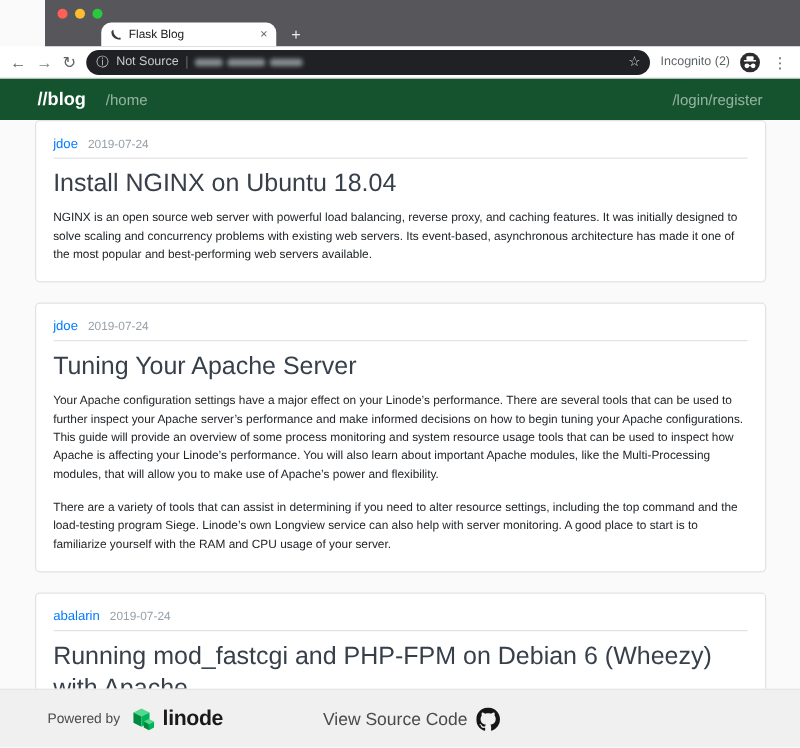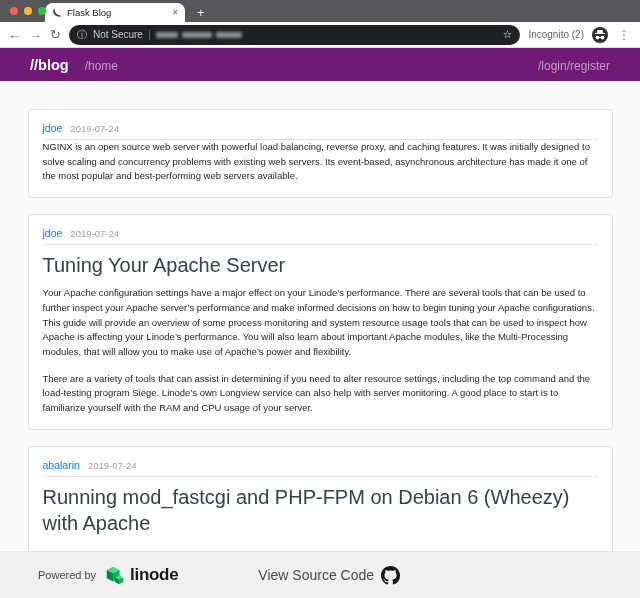--- a/index.html
+++ b/index.html
@@ -6,22 +6,22 @@
   html,body { margin:0; padding:0; }
   body {
     width:640px; height:598px; overflow:hidden;
     font-family:"Liberation Sans", sans-serif;
     background:#fafafa;
   }
   .window { width:640px; height:598px; display:flex; flex-direction:column; }
 
   
   .tabstrip {
-    height:22px; background:#57575b; display:flex; align-items:flex-end;
-    flex:0 0 auto; position:relative;
+    height:37px; background:#57575b; display:flex; align-items:flex-end;
+    flex:0 0 auto; position:relative;margin-left:36px;
   }
   .traffic-lights { position:absolute; top:7px; left:10px; display:flex; gap:6px; }
   .traffic-lights span { width:8px; height:8px; border-radius:50%; display:block; }
   .tl-close { background:#ff5f57; }
   .tl-min   { background:#febc2e; }
   .tl-zoom  { background:#28c840; }
   .tab {
     margin-left:45px; width:140px; height:19px; background:#fff;
     border-radius:8px 8px 0 0; display:flex; align-items:center;
     padding:0 7px; gap:5px;
@@ -46,31 +46,31 @@
   .omni-div { width:1px; height:10px; background:rgba(255,255,255,.28); }
   .url-redacted { display:flex; gap:4px; align-items:center; filter:blur(1.6px); opacity:.85; }
   .url-redacted i { display:block; height:6px; border-radius:2px; background:#9aa0a6; }
   .omni-spacer { flex:1 1 auto; }
   .omni-star { font-size:11px; color:#dadce0; }
   .incog-label { font-size:10px; color:#5f6368; white-space:nowrap; }
   .incog-avatar { width:16px; height:16px; display:flex; }
   .menu-dots { font-size:12px; color:#5f6368; line-height:1; padding:0 2px; }
 
   
-  .navbar { height:33px; background:#701a75; flex:0 0 auto; display:flex; align-items:center; }
+  .navbar { height:33px; background:#14532d; flex:0 0 auto; display:flex; align-items:center; }
   .nav-inner { width:580px; margin:0 auto; display:flex; align-items:baseline; }
   .brand { color:#fff; font-weight:bold; font-size:14.5px; text-decoration:none; }
   .nav-link { color:rgba(255,255,255,.55); font-size:12px; text-decoration:none; }
   .nav-home { margin-left:16px; }
   .nav-spacer { flex:1 1 auto; }
   .nav-right { display:flex; gap:0; }
 
   
   main { height:484px; overflow:hidden; background:#fafafa; }
-  .container { width:585px; margin:0 auto; padding-top:28px; }
+  .container { width:585px; margin:0 auto; }
   article.card {
     background:#fff; border:1px solid #e2e2e2; border-radius:4px;
     padding:12px 14px 13px; margin-bottom:16px;
   }
   .meta { display:flex; align-items:baseline; gap:8px; border-bottom:1px solid #e3e3e3; padding-bottom:5px; }
   .author { color:#007bff; font-size:10.5px; text-decoration:none; }
   .date { color:#97a0a8; font-size:9.5px; }
   .post-title { font-size:20px; font-weight:500; color:#37404a; margin:7px 0 8px; line-height:1.3; text-decoration:none; display:block; }
   article p { font-size:9.5px; line-height:1.55; color:#212529; margin:0 0 12px; }
   article p:last-child { margin-bottom:0; }
@@ -109,21 +109,21 @@
     </div>
     <div class="new-tab">+</div>
   </div>
 
   <div class="toolbar">
     <span class="nav-btn">←</span>
     <span class="nav-btn fwd">→</span>
     <span class="nav-btn">↻</span>
     <div class="omnibox">
       <span class="omni-info">ⓘ</span>
-      <span class="omni-label">Not Secure</span>
+      <span class="omni-label">Not Source</span>
       <span class="omni-div"></span>
       <span class="url-redacted">
         <i style="width:22px"></i>
           <i style="width:30px"></i>
           <i style="width:26px"></i>
       </span>
       <span class="omni-spacer"></span>
       <span class="omni-star">☆</span>
     </div>
     <span class="incog-label">Incognito (2)</span>
@@ -153,20 +153,21 @@
   </nav>
 
   <main>
     <div class="container">
 
       <article class="card">
         <div class="meta">
           <a href="#" class="author">jdoe</a>
           <span class="date">2019-07-24</span>
         </div>
+        <a href="#" class="post-title">Install NGINX on Ubuntu 18.04</a>
         <p>NGINX is an open source web server with powerful load balancing, reverse proxy, and caching features. It was initially designed to solve scaling and concurrency problems with existing web servers. Its event-based, asynchronous architecture has made it one of the most popular and best-performing web servers available.</p>
       </article>
 
       <article class="card">
         <div class="meta">
           <a href="#" class="author">jdoe</a>
           <span class="date">2019-07-24</span>
         </div>
         <a href="#" class="post-title">Tuning Your Apache Server</a>
         <p>Your Apache configuration settings have a major effect on your Linode’s performance. There are several tools that can be used to further inspect your Apache server’s performance and make informed decisions on how to begin tuning your Apache configurations. This guide will provide an overview of some process monitoring and system resource usage tools that can be used to inspect how Apache is affecting your Linode’s performance. You will also learn about important Apache modules, like the Multi-Processing modules, that will allow you to make use of Apache’s power and flexibility.</p>

